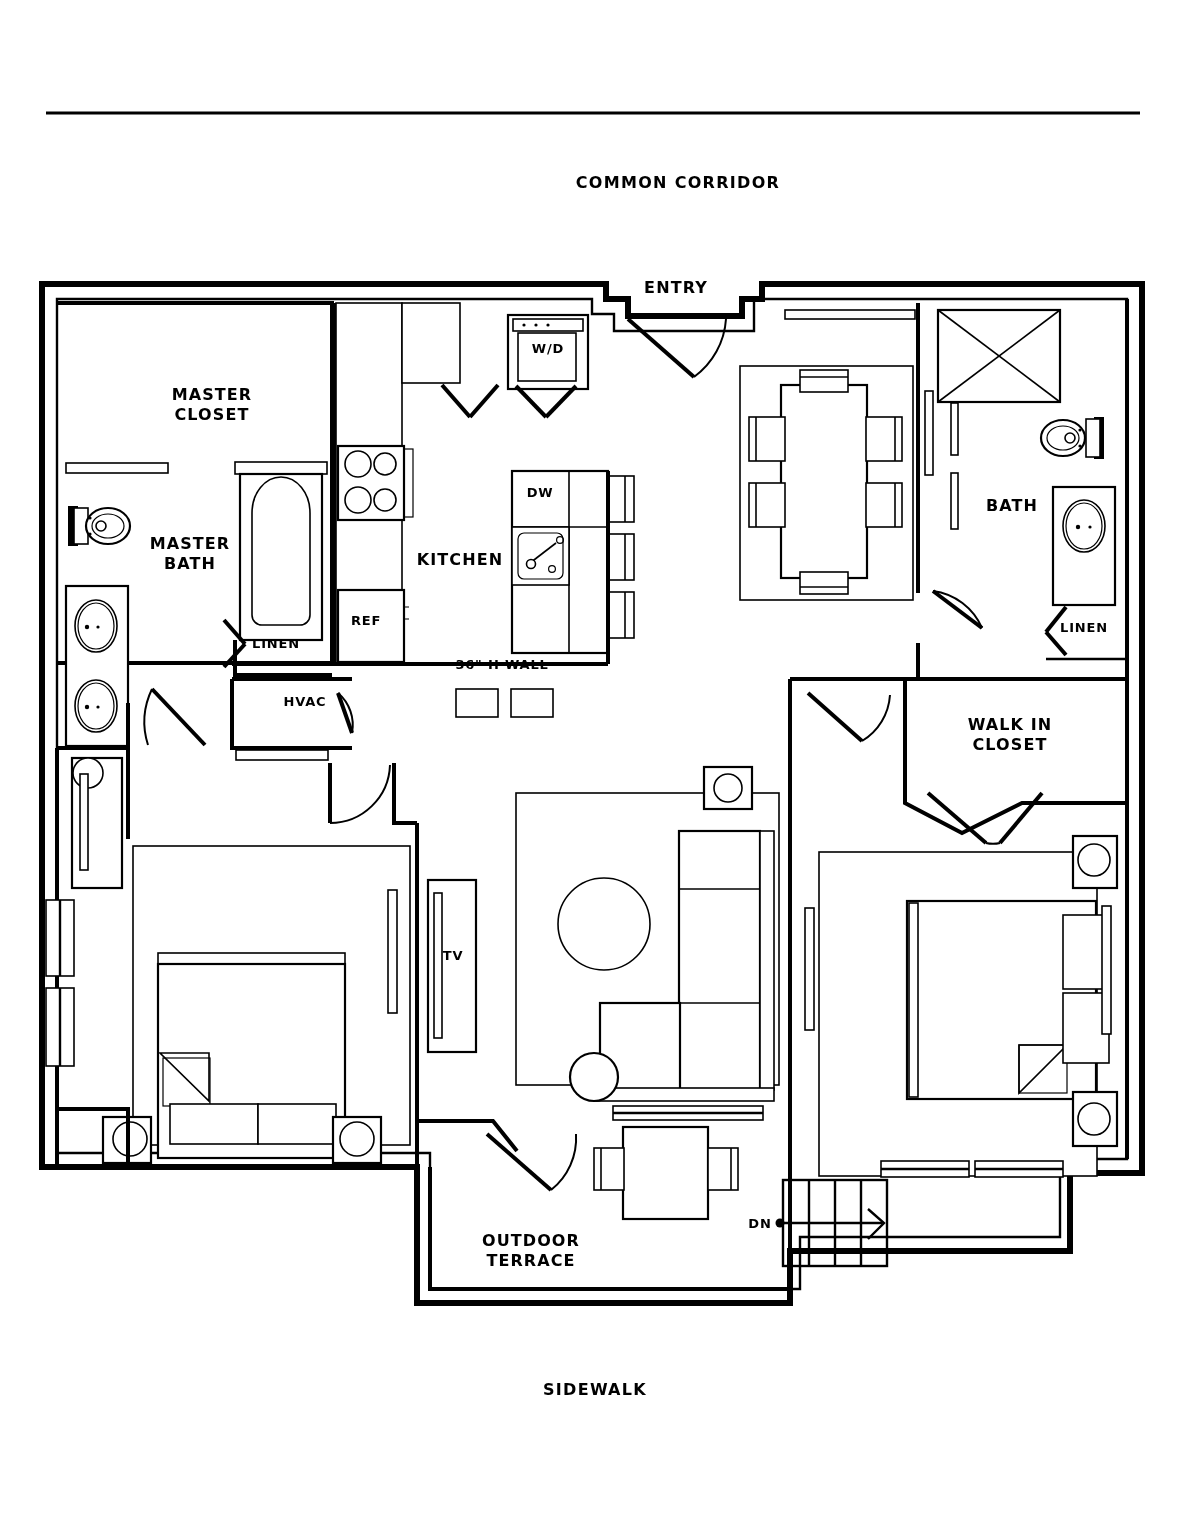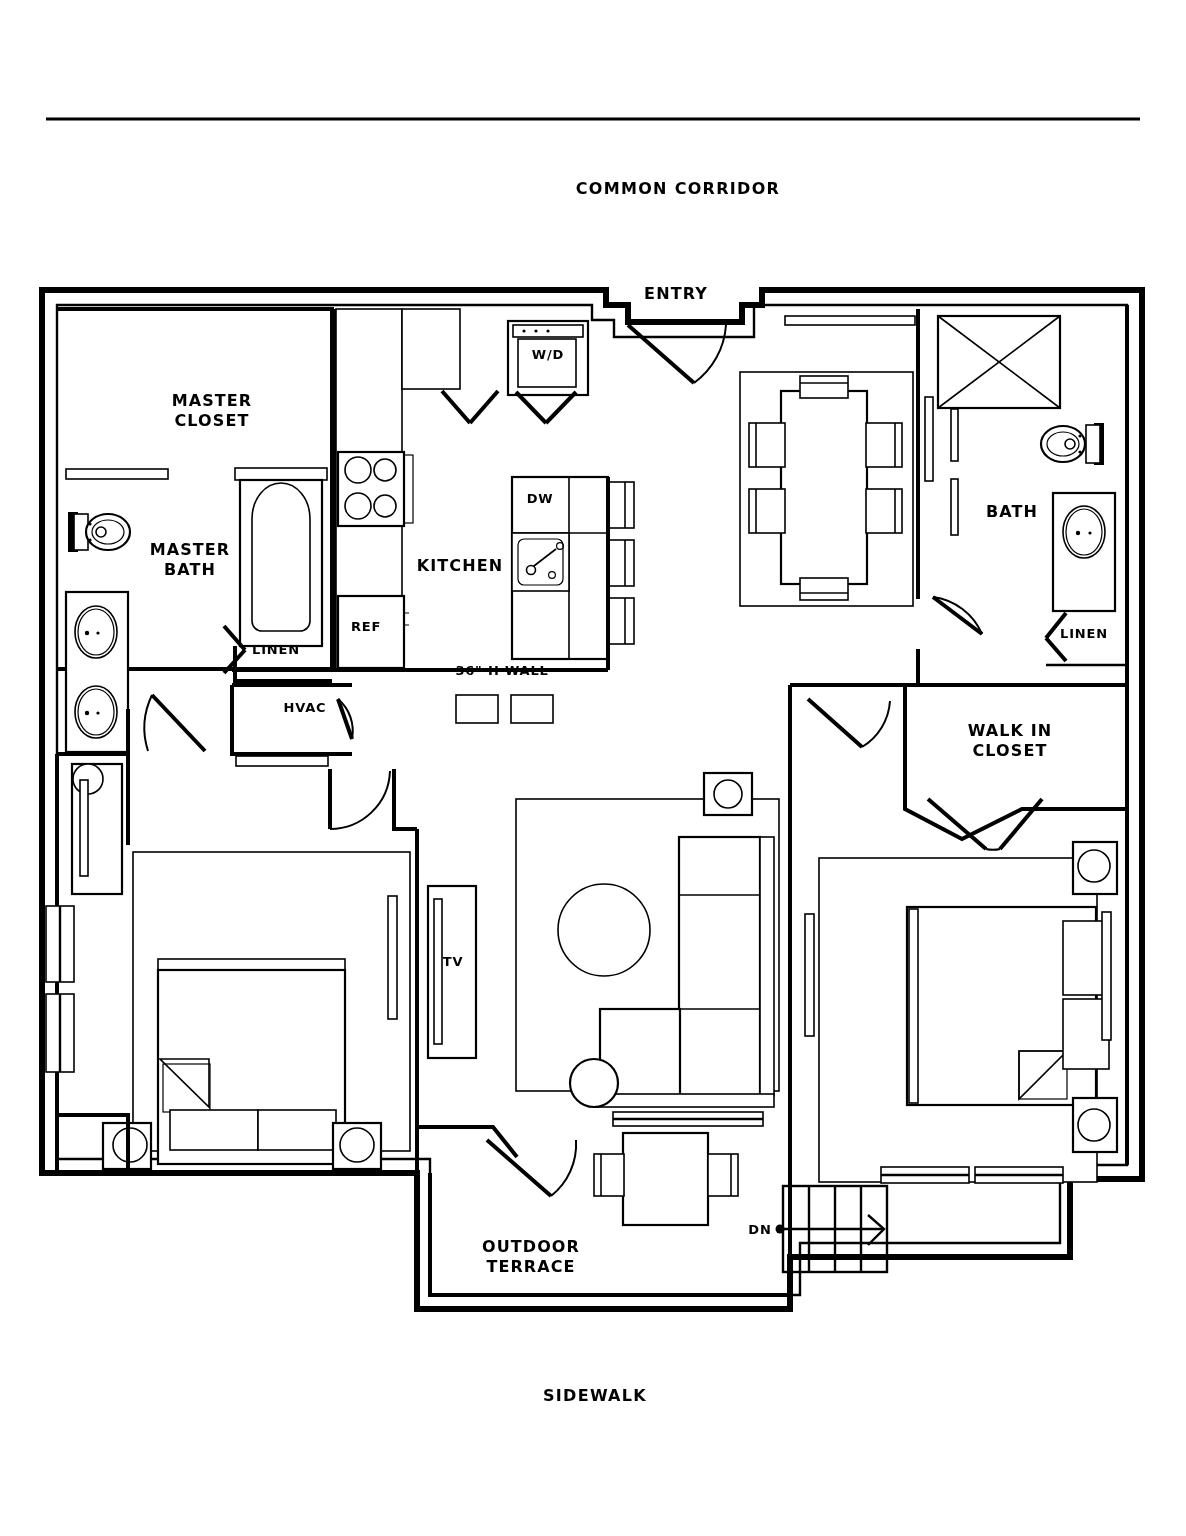--- a/index.html
+++ b/index.html
@@ -9,21 +9,21 @@
   }
   body {
     width: 1186px;
     height: 1536px;
     font-family: "DejaVu Sans", sans-serif;
     overflow: hidden;
     position: relative;
   }
   #plan-root {
     position: absolute;
-    left: 0; top: 9px;
+    left: 0; top: 3px;
     width: 1186px;
     height: 1408px;
   }
   svg#floorplan {
     display: block;
     width: 1186px;
     height: 1536px;
     background: #ffffff;
   }
   .rm-label {

